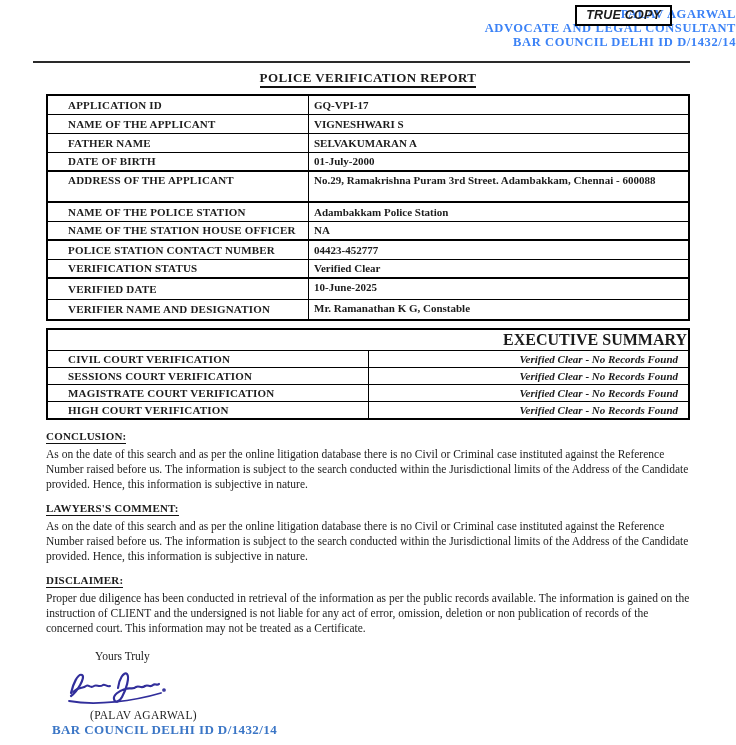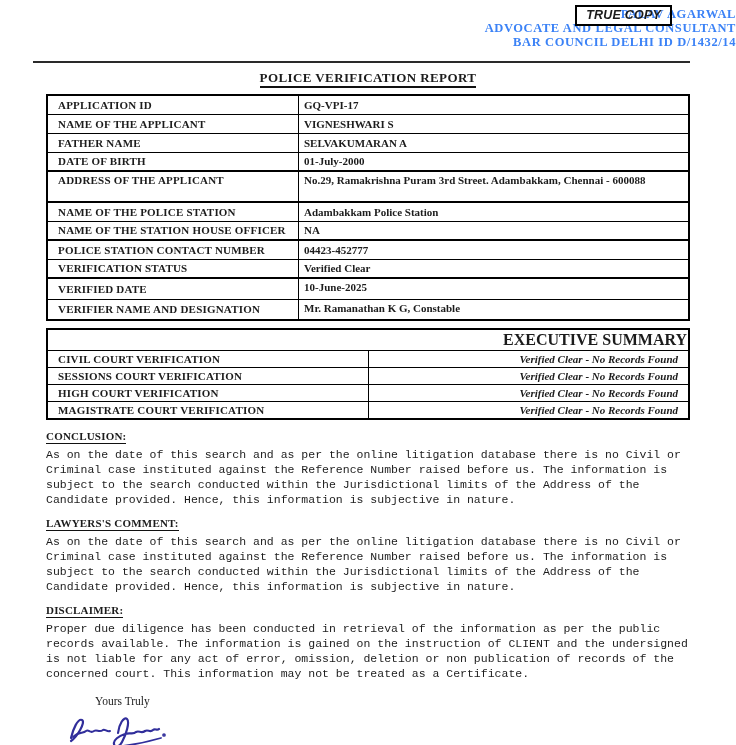--- a/index.html
+++ b/index.html
@@ -18,40 +18,40 @@
   
   .letterhead { padding-top:7px; text-align:right; font-weight:bold;
     font-size:12.5px; line-height:14px; letter-spacing:.6px; color:#3b82f6; }
   .rule { margin:12px 0 0 33px; width:657px; border-top:2px solid #2a2a2a; }
   .title { margin-top:7px; text-align:center; font-weight:bold; font-size:13px; letter-spacing:.4px; }
   .title span { border-bottom:2px solid #111; padding-bottom:1px; }
   
   table { border-collapse:collapse; margin-left:46px; width:644px; table-layout:fixed; }
   .applicant, .exec { border:2px solid #000; }
   td { border:1px solid #000; overflow:hidden; white-space:nowrap; }
-  td.lbl { width:238px; font-weight:bold; font-size:11px; padding:1px 2px 1px 10px; letter-spacing:.2px; }
+  td.lbl { width:238px; font-weight:bold; font-size:11px; padding:1px 2px 1px 20px; letter-spacing:.2px; }
   td.val { font-weight:bold; font-size:11px; padding:1px 10px 1px 5px; }
   .applicant { margin-top:8px; }
   .applicant tr { height:19px; }
   .applicant tr:nth-child(4) td { border-bottom-width:2px; }
   .applicant tr:nth-child(5) { height:31px; }
   .applicant tr:nth-child(5) td { vertical-align:top; padding-top:2px; border-bottom-width:2px; white-space:normal; }
   .applicant tr:nth-child(7) td { border-bottom-width:2px; }
   .applicant tr:nth-child(9) td { border-bottom-width:2px; }
   .applicant tr:nth-child(10), .applicant tr:nth-child(11) { height:21px; }
   .applicant tr:nth-child(10) td.val, .applicant tr:nth-child(11) td.val { vertical-align:top; padding-top:2px; }
   .exec { margin-top:7px; }
   .exec tr { height:17px; }
   .exec .exec-title { text-align:right; font-weight:bold; font-size:16px; height:15px; }
   .exec td.val { text-align:right;font-style:italic; }
   
   .section { margin:0 46px; }
   .sec-head { margin-top:10px; font-weight:bold; font-size:11px; letter-spacing:.2px; }
   .sec-head span { border-bottom:1.5px solid #111; padding-bottom:1px; }
-  .sec-body { margin-top:5px; font-size:11.5px; line-height:15px;font-family:Liberation Mono, monospace; }
+  .sec-body { margin-top:5px; font-size:11.5px; line-height:15px; }
   
   .closing { margin:14px 0 0 95px; font-size:11.5px; }
   .signature { display:block; margin:3px 0 0 60px; }
   .signature path, .signature circle { stroke:var(--signature-ink,#312e9b); fill:none;
     stroke-linecap:round; stroke-linejoin:round; }
   .sig-name { margin:0 0 0 66px; font-size:11.5px; letter-spacing:.3px;padding-left:24px; }
   .sig-id { margin:1px 0 0 52px; font-size:13px; font-weight:bold;
     color:var(--accent,#3b76c6); letter-spacing:.4px; }
 </style>
 </head>
@@ -129,25 +129,25 @@
       </tr>
       <tr>
         <td class="lbl">CIVIL COURT VERIFICATION</td>
         <td class="val">Verified Clear - No Records Found</td>
       </tr>
       <tr>
         <td class="lbl">SESSIONS COURT VERIFICATION</td>
         <td class="val">Verified Clear - No Records Found</td>
       </tr>
       <tr>
-        <td class="lbl">HIGH COURT VERIFICATION</td>
+        <td class="lbl">MAGISTRATE COURT VERIFICATION</td>
         <td class="val">Verified Clear - No Records Found</td>
       </tr>
       <tr>
-        <td class="lbl">MAGISTRATE COURT VERIFICATION</td>
+        <td class="lbl">HIGH COURT VERIFICATION</td>
         <td class="val">Verified Clear - No Records Found</td>
       </tr>
     </tbody>
   </table>
 
   <div class="section">
     <div class="sec-head">
       <span>CONCLUSION:</span>
     </div>
     <div class="sec-body">As on the date of this search and as per the online litigation database there is no Civil or Criminal case instituted against the Reference Number raised before us. The information is subject to the search conducted within the Jurisdictional limits of the Address of the Candidate provided. Hence, this information is subjective in nature.</div>

